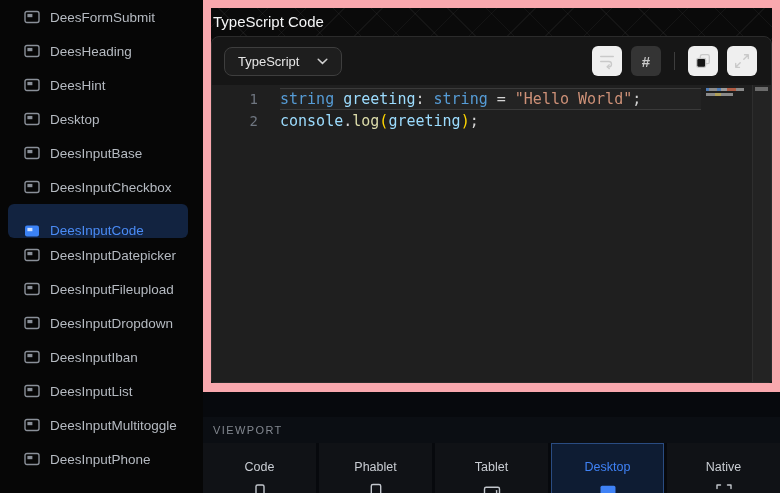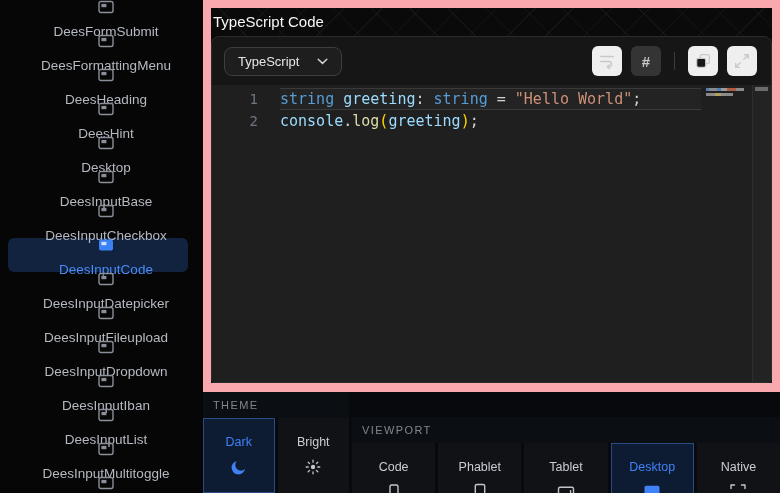--- a/index.html
+++ b/index.html
@@ -3,23 +3,23 @@
 <meta charset="utf-8">
 <style>
   html,body{margin:0;padding:0;background:#060606;}
   *{box-sizing:border-box;}
   .app{width:780px;height:493px;display:flex;overflow:hidden;position:relative;
        font-family:"Liberation Sans",sans-serif;background:#060606;}
 
   
   .sidebar{width:196px;flex:none;height:493px;overflow:hidden;background:#060606;padding-top:0;}
   .side-item{height:34px;margin:0 8px;padding-left:16px;display:flex;align-items:center;gap:10px;
-             border-radius:6px;color:#b5bac1;font-size:13.5px;cursor:pointer;white-space:nowrap;flex-direction:column;}
+             border-radius:6px;color:#b5bac1;font-size:13.5px;cursor:pointer;white-space:nowrap;}
   .side-item .ic{width:16px;height:14px;flex:none;display:flex;align-items:center;color:#8a9099;}
-  .side-item.selected{background:#122340;color:#4a8bf5;}
+  .side-item.selected{background:#122340;color:#4a8bf5;align-items:flex-end;}
   .side-item.selected .ic{color:#3b82f6;}
 
   
   .right{flex:1;display:flex;flex-direction:column;min-width:0;}
   .demo-frame{height:392px;flex:none;margin-left:7px;background:#f9a8ae;padding:8px 8px 9px;}
   .demo-inner{height:100%;background:#0a0a0a;display:flex;flex-direction:column;min-height:0;
       background-image:
         repeating-linear-gradient(45deg, rgba(255,255,255,0.045) 0 1px, transparent 1px 27px),
         repeating-linear-gradient(-45deg, rgba(255,255,255,0.045) 0 1px, transparent 1px 27px);}
   .demo-title{height:28px;flex:none;padding:5px 2px 0;font-size:15px;font-weight:400;color:#f5f6f7;}
@@ -75,29 +75,20 @@
 <div class="app">
   <aside class="sidebar" id="sidebar">
       <div class="side-item">
         <span class="ic">
           <svg width="16" height="14" viewBox="0 0 16 14">
             <rect x="1" y="1.5" width="14" height="11" rx="2" fill="none" stroke="currentColor" stroke-width="1.4"></rect>
             <rect x="3.4" y="3.9" width="5" height="3.3" fill="currentColor"></rect>
           </svg>
         </span>
         <span>DeesFormSubmit</span>
-      </div>
-      <div class="side-item">
-        <span class="ic">
-          <svg width="16" height="14" viewBox="0 0 16 14">
-            <rect x="1" y="1.5" width="14" height="11" rx="2" fill="none" stroke="currentColor" stroke-width="1.4"></rect>
-            <rect x="3.4" y="3.9" width="5" height="3.3" fill="currentColor"></rect>
-          </svg>
-        </span>
-        <span>DeesFormattingMenu</span>
       </div>
       <div class="side-item">
         <span class="ic">
           <svg width="16" height="14" viewBox="0 0 16 14">
             <rect x="1" y="1.5" width="14" height="11" rx="2" fill="none" stroke="currentColor" stroke-width="1.4"></rect>
             <rect x="3.4" y="3.9" width="5" height="3.3" fill="currentColor"></rect>
           </svg>
         </span>
         <span>DeesHeading</span>
       </div>
@@ -266,42 +257,20 @@
             <div class="mm-l2"></div>
             <div class="minimap">
               <div class="mm-thumb"></div>
             </div>
           </div>
         </div>
       </div>
     </div>
 
     <div class="bottom-bar" id="bottom-bar">
-        <div class="bb-sec" style="width: 146px;">
-          <div class="bb-head">THEME</div>
-          <div class="bb-btns">
-            <button class="bb-btn selected">
-              <span>Dark</span>
-              <span class="bic">
-                <svg width="18" height="18" viewBox="0 0 20 20">
-                  <path d="M16.8 12.3A7.6 7.6 0 1 1 7.7 3.2a6.1 6.1 0 0 0 9.1 9.1z" fill="currentColor"></path>
-                </svg>
-              </span>
-            </button>
-            <button class="bb-btn">
-              <span>Bright</span>
-              <span class="bic">
-                <svg width="20" height="20" viewBox="0 0 20 20" fill="none" stroke="currentColor" stroke-width="1.3" stroke-linecap="round" stroke-linejoin="round">
-                  <circle cx="10" cy="10" r="2.2" fill="currentColor" stroke="none"></circle>
-                  <path d="M10 3.2v2M10 14.8v2M3.2 10h2M14.8 10h2M5.2 5.2l1.4 1.4M13.4 13.4l1.4 1.4M14.8 5.2l-1.4 1.4M6.6 13.4 5.2 14.8"></path>
-                </svg>
-              </span>
-            </button>
-          </div>
-        </div>
         <div class="bb-sec" style="width: 356px; margin-top: 25px;">
           <div class="bb-head">VIEWPORT</div>
           <div class="bb-btns">
             <button class="bb-btn">
               <span>Code</span>
               <span class="bic">
                 <svg width="20" height="20" viewBox="0 0 20 20" fill="none" stroke="currentColor" stroke-width="1.4" stroke-linecap="round" stroke-linejoin="round">
                   <rect x="6" y="3" width="8" height="14" rx="1.6"></rect>
                 </svg>
               </span>

